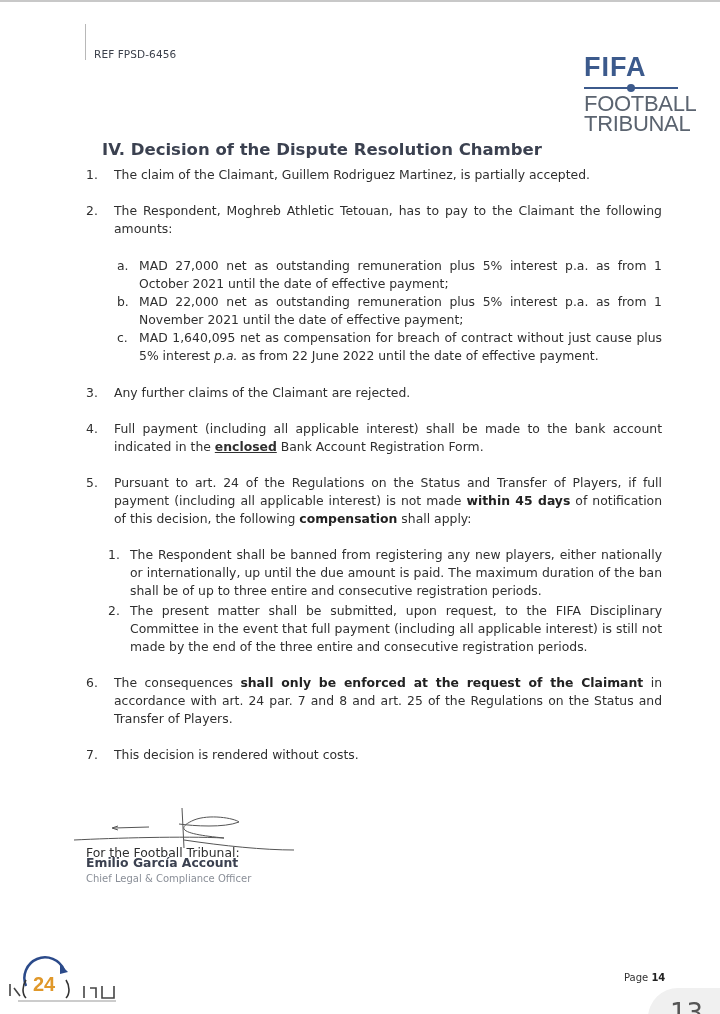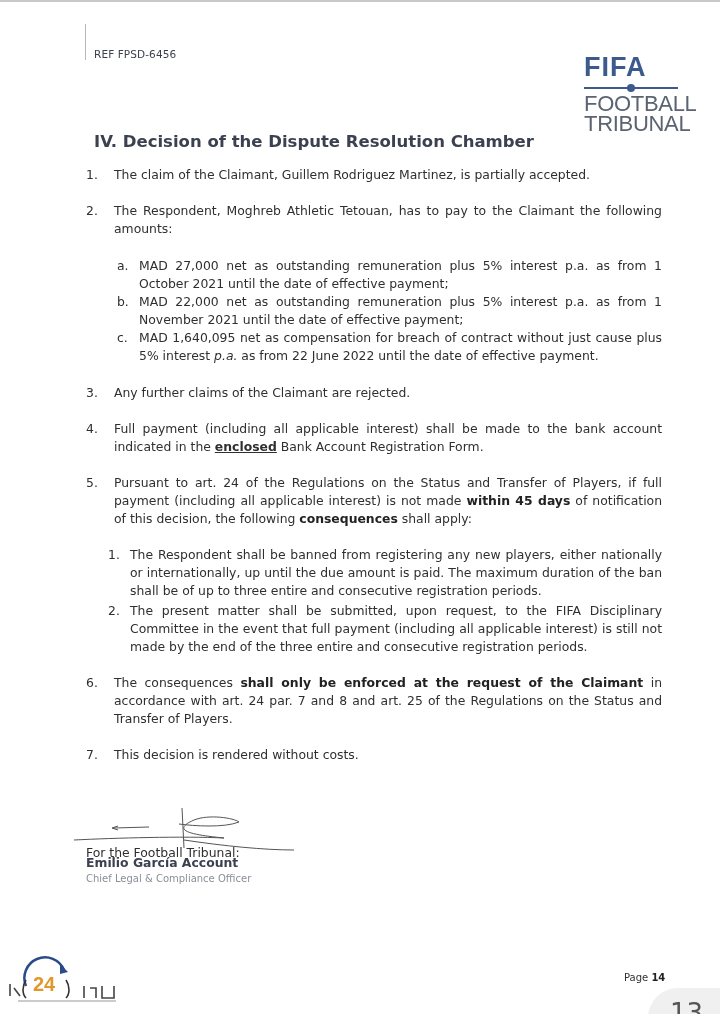--- a/index.html
+++ b/index.html
@@ -10,21 +10,21 @@
   .top-rule { position: absolute; left: 0; top: 0; width: 720px; height: 2px; background: #c8c8c8; }
   .ref-bar { position: absolute; left: 85px; top: 24px; width: 1px; height: 36px; background: #b8b8b8; }
   .ref { position: absolute; left: 94px; top: 48px; font-size: 10.5px; font-weight: normal; color: #3a3f4a; letter-spacing: 0.1px; }
   .logo { position: absolute; left: 584px; top: 22px; width: 96px; margin-top: 31px; }
   .logo .fifa { font-family: "Liberation Sans", sans-serif; font-weight: bold; font-size: 27px; color: #3c5a8c; letter-spacing: 1px; line-height: 28px; }
   .logo .rule { position: relative; height: 9px; margin: 2px 0 2px 0; width: 94px; }
   .logo .rule::before { content: ""; position: absolute; left: 0; right: 0; top: 4px; height: 2px; background: #3c5a8c; }
   .logo .rule::after { content: ""; position: absolute; left: 43px; top: 1px; width: 8px; height: 8px; border-radius: 50%; background: #3c5a8c; }
   .logo .line2, .logo .line3 { font-family: "Liberation Sans", sans-serif; font-size: 22px; color: #5b6470; line-height: 20px; letter-spacing: -0.3px; }
 
-  h1.section-title { position: absolute; left: 86px; top: 124px; margin: 8px; font-size: 16.5px; font-weight: bold; color: #3b4150; letter-spacing: 0; }
+  h1.section-title { position: absolute; left: 86px; top: 124px; margin: 16px; font-size: 16.5px; font-weight: bold; color: #3b4150; letter-spacing: 0; }
 
   .body-text { font-size: 12.4px; line-height: 18px; color: #2f2f2f; text-align: justify; }
   .item { position: absolute; left: 86px; width: 576px; }
   .item .num { position: absolute; left: 0; top: 0; }
   .item .txt { margin-left: 28px; }
   .sub { position: absolute; width: 550px; }
   .sub .num { position: absolute; left: 0; top: 0; }
   .sub .txt { margin-left: 22px; }
   b { font-weight: bold; color: #222; }
   .u { text-decoration: underline; font-weight: bold; }
@@ -82,21 +82,21 @@
   <div class="txt">Any further claims of the Claimant are rejected.</div>
 </div>
 
 <div class="item body-text" style="top:420px;">
   <span class="num">4.</span>
   <div class="txt"><span>Full payment (including all applicable interest) shall be made to the bank account indicated in the </span><span class="u">enclosed</span><span> Bank Account Registration Form.</span></div>
 </div>
 
 <div class="item body-text" style="top:474px;">
   <span class="num">5.</span>
-  <div class="txt"><span>Pursuant to art. 24 of the Regulations on the Status and Transfer of Players, if full payment (including all applicable interest) is not made </span><b>within 45 days</b><span> of notification of this decision, the following </span><b>consequences</b><span> shall apply:</span></div>
+  <div class="txt"><span>Pursuant to art. 24 of the Regulations on the Status and Transfer of Players, if full payment (including all applicable interest) is not made </span><b>within 45 days</b><span> of notification of this decision, the following </span><b>compensation</b><span> shall apply:</span></div>
 </div>
 <div class="sub body-text" style="left:108px; top:546px; width:554px;">
   <span class="num">1.</span>
   <div class="txt">The Respondent shall be banned from registering any new players, either nationally or internationally, up until the due amount is paid. The maximum duration of the ban shall be of up to three entire and consecutive registration periods.</div>
 </div>
 <div class="sub body-text" style="left:108px; top:602px; width:554px;">
   <span class="num">2.</span>
   <div class="txt">The present matter shall be submitted, upon request, to the FIFA Disciplinary Committee in the event that full payment (including all applicable interest) is still not made by the end of the three entire and consecutive registration periods.</div>
 </div>
 

